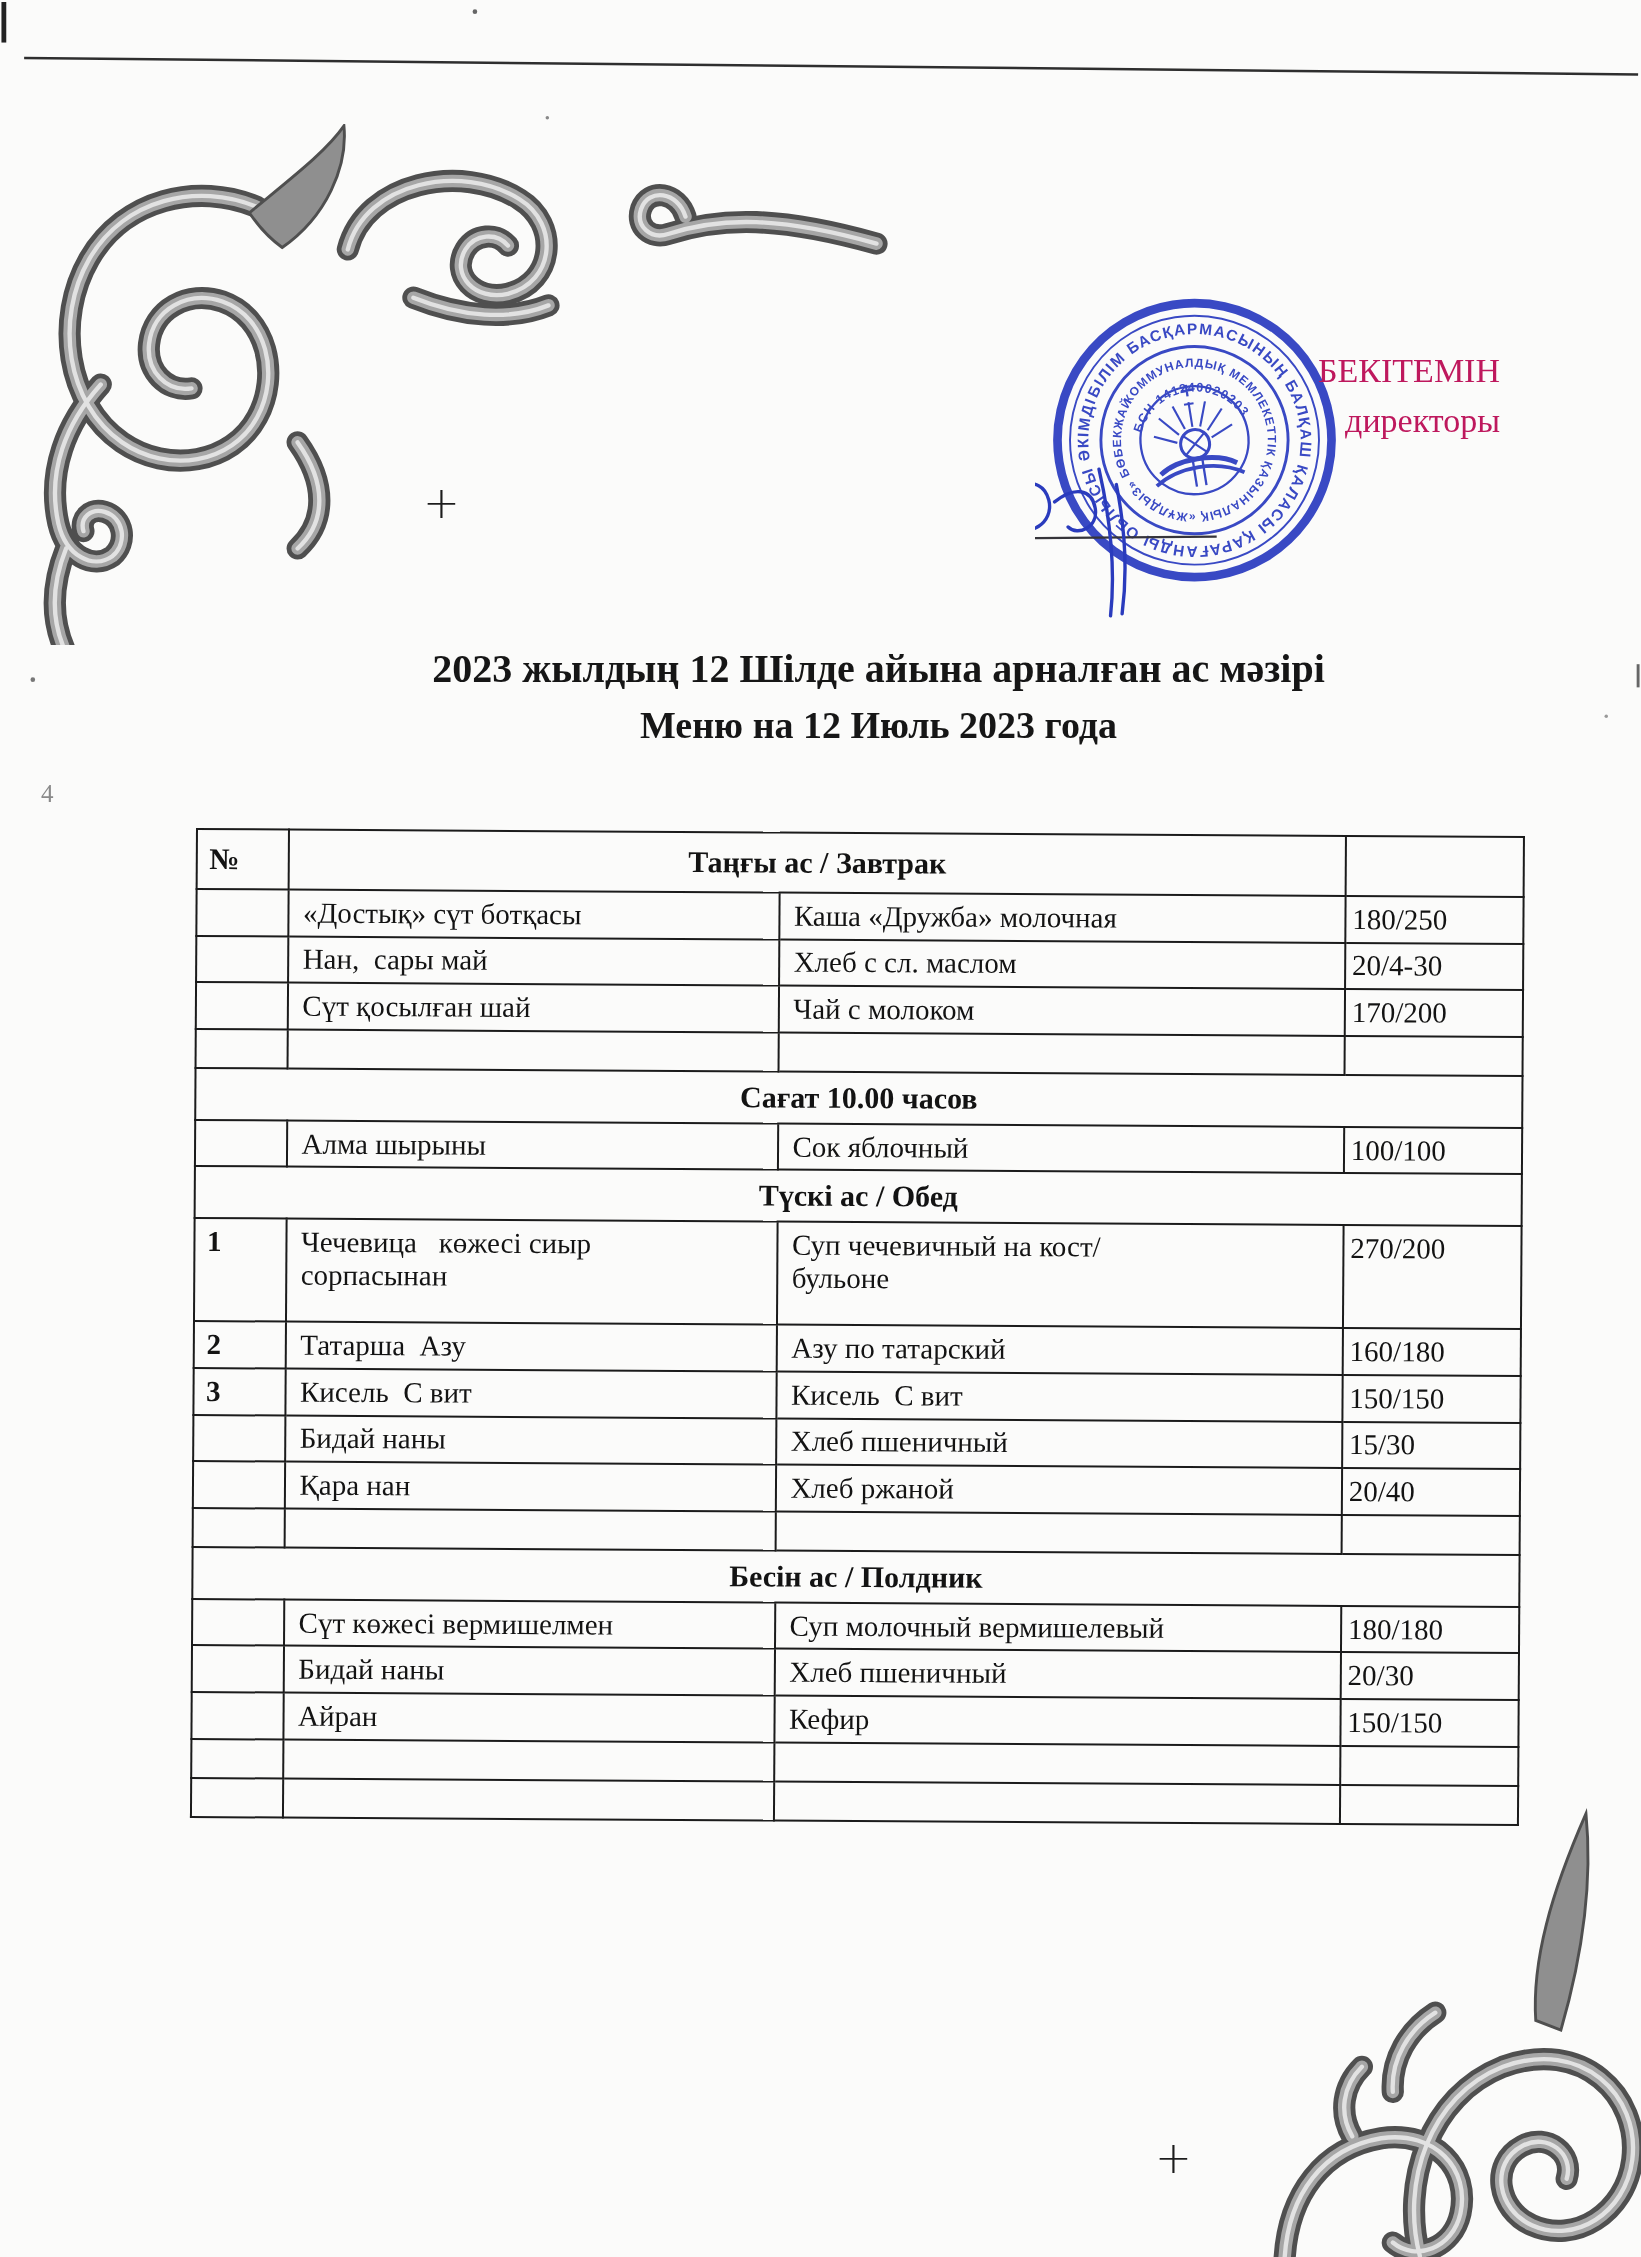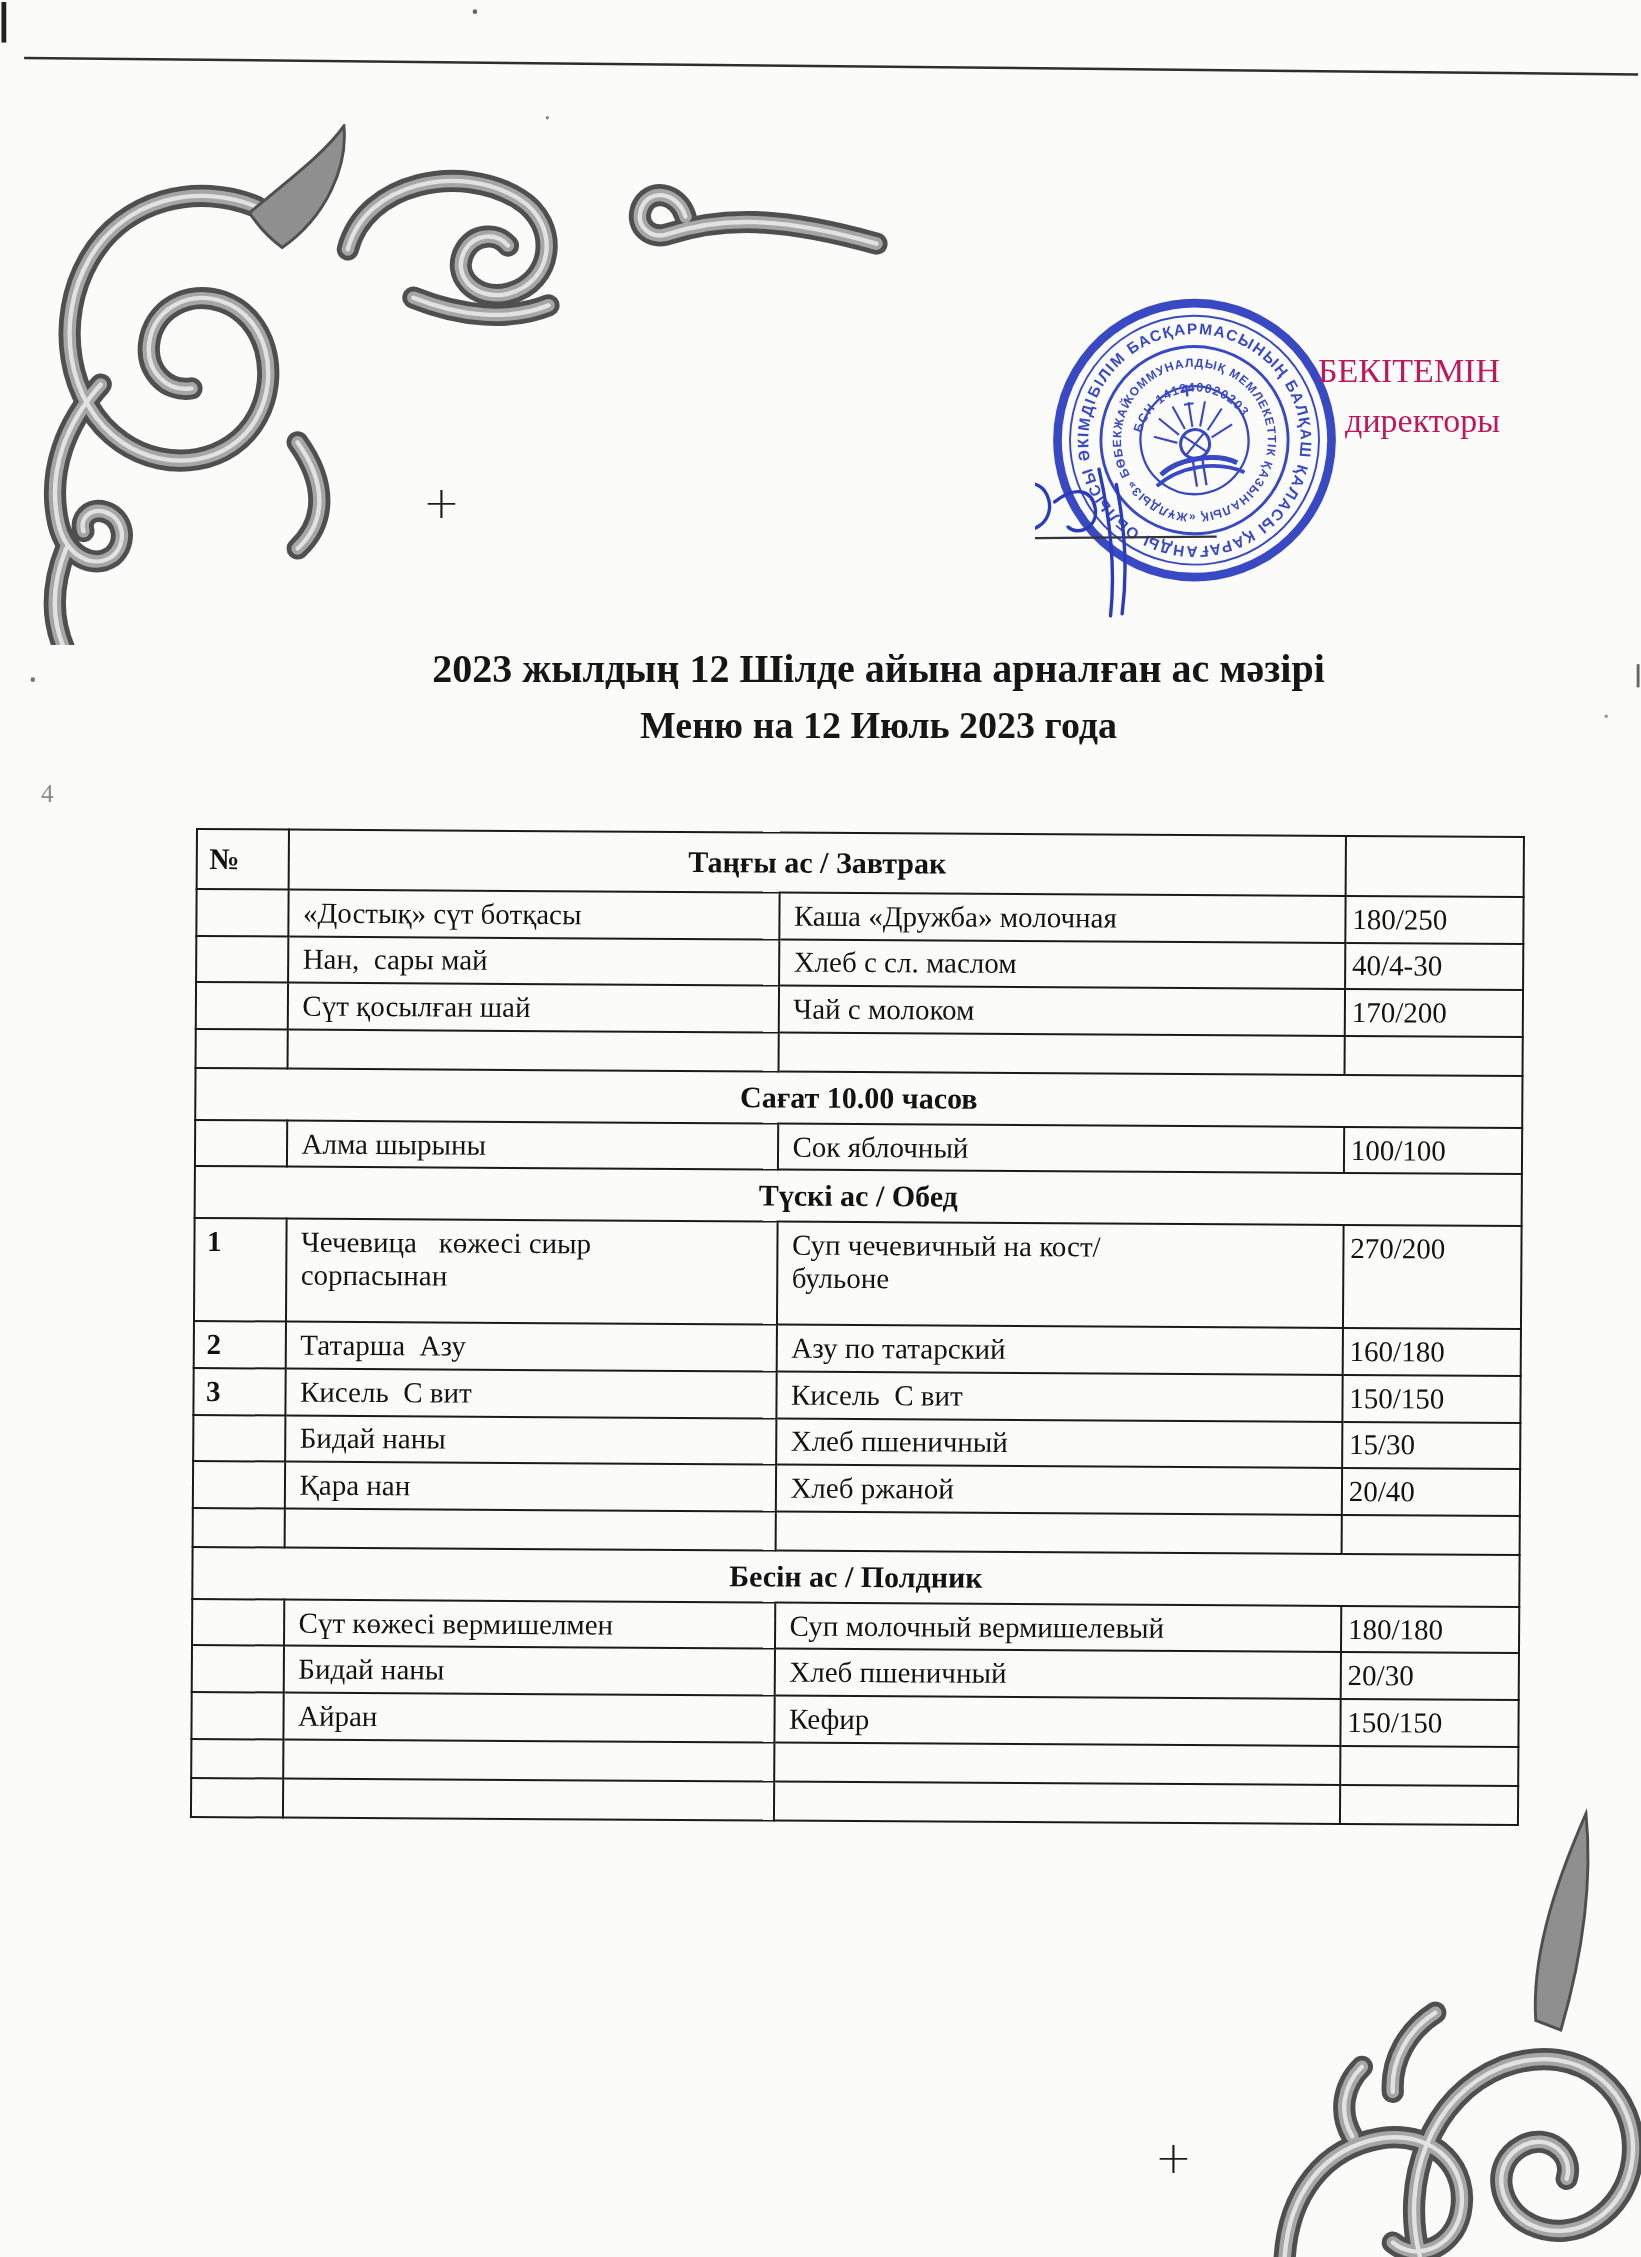--- a/index.html
+++ b/index.html
@@ -215,21 +215,21 @@
           <tr class="row-item">
             <td class="cell num-cell"></td>
             <td class="cell kk-cell">«Достық» сүт ботқасы</td>
             <td class="cell ru-cell">Каша «Дружба» молочная</td>
             <td class="cell portion-cell">180/250</td>
           </tr>
           <tr class="row-item">
             <td class="cell num-cell"></td>
             <td class="cell kk-cell">Нан,  сары май</td>
             <td class="cell ru-cell">Хлеб с сл. маслом</td>
-            <td class="cell portion-cell">40/4-30</td>
+            <td class="cell portion-cell">20/4-30</td>
           </tr>
           <tr class="row-item">
             <td class="cell num-cell"></td>
             <td class="cell kk-cell">Сүт қосылған шай</td>
             <td class="cell ru-cell">Чай с молоком</td>
             <td class="cell portion-cell">170/200</td>
           </tr>
           <tr class="row-empty">
             <td class="cell num-cell"></td>
             <td class="cell kk-cell"></td>

